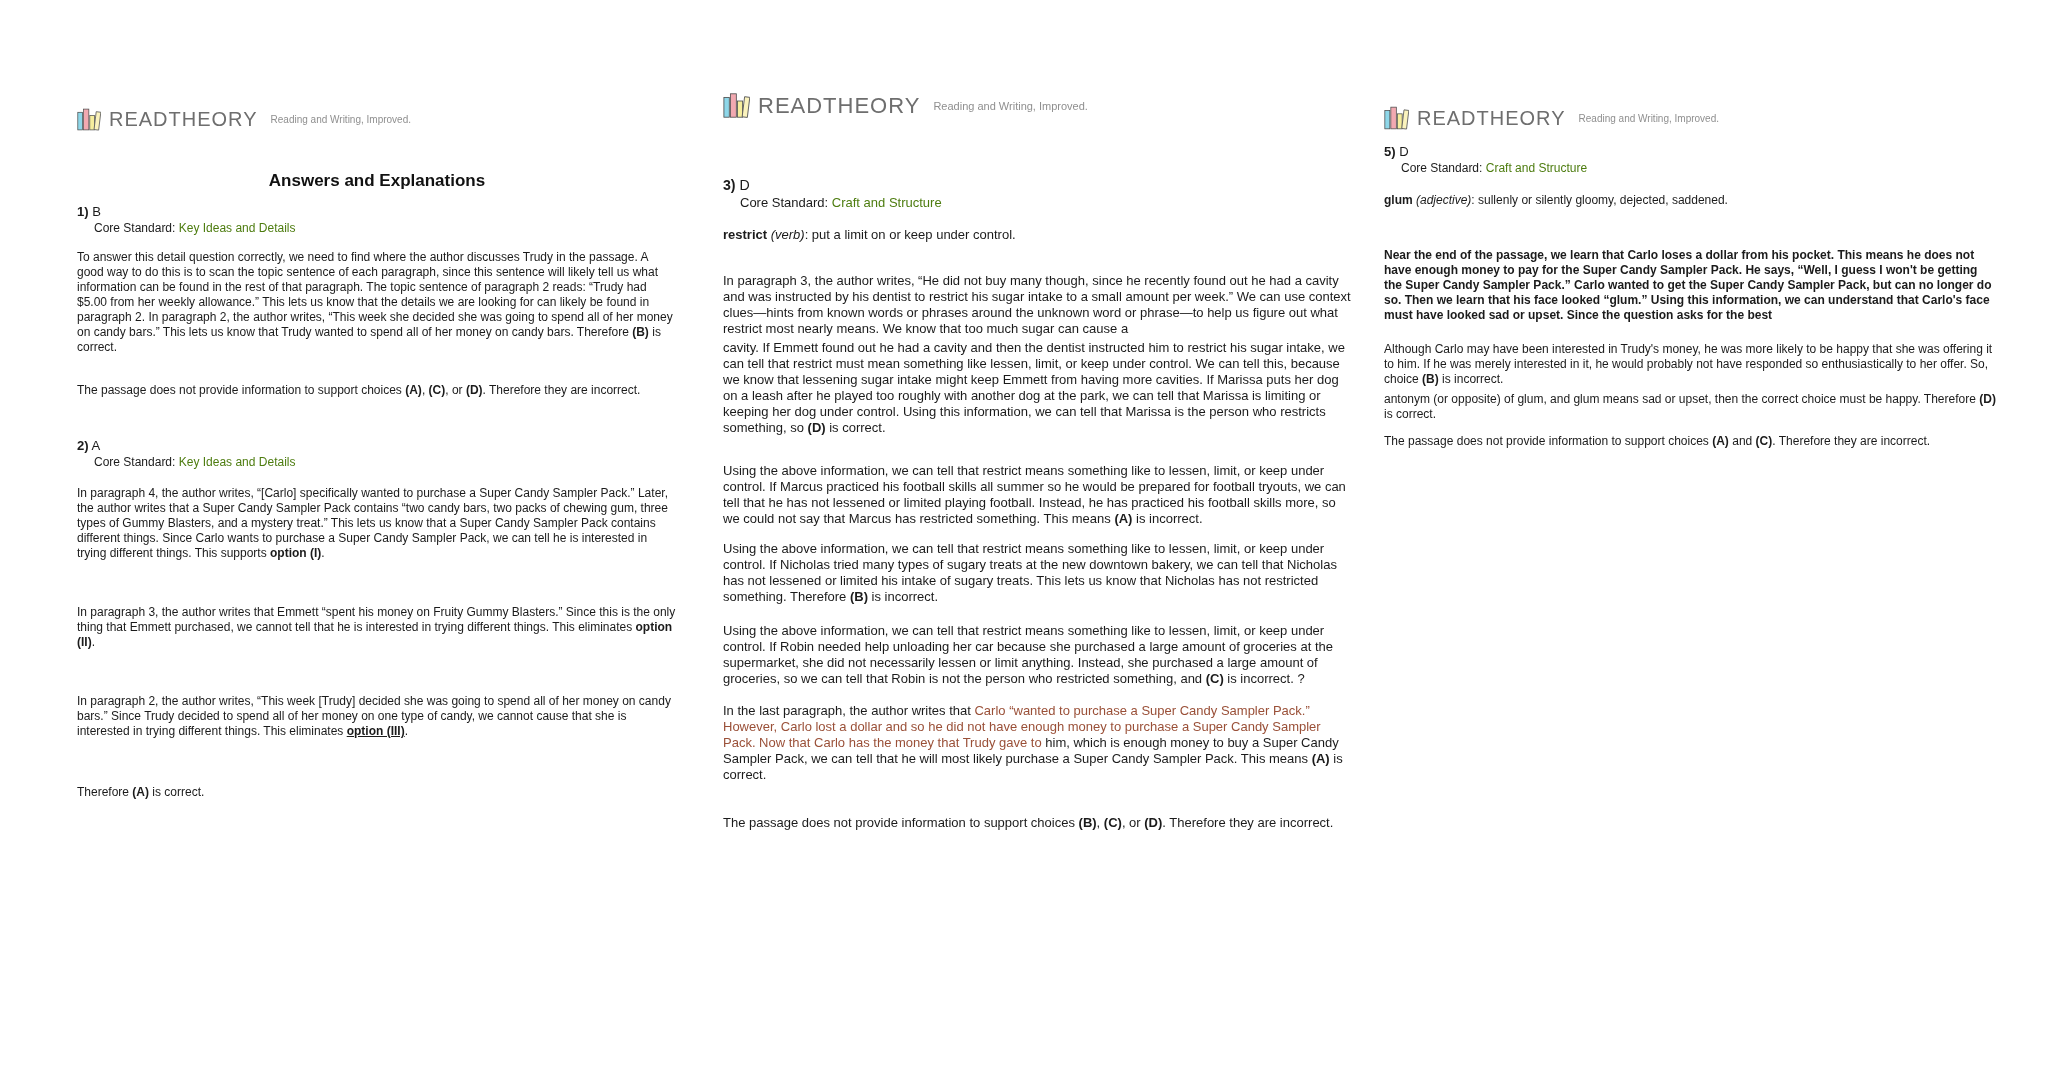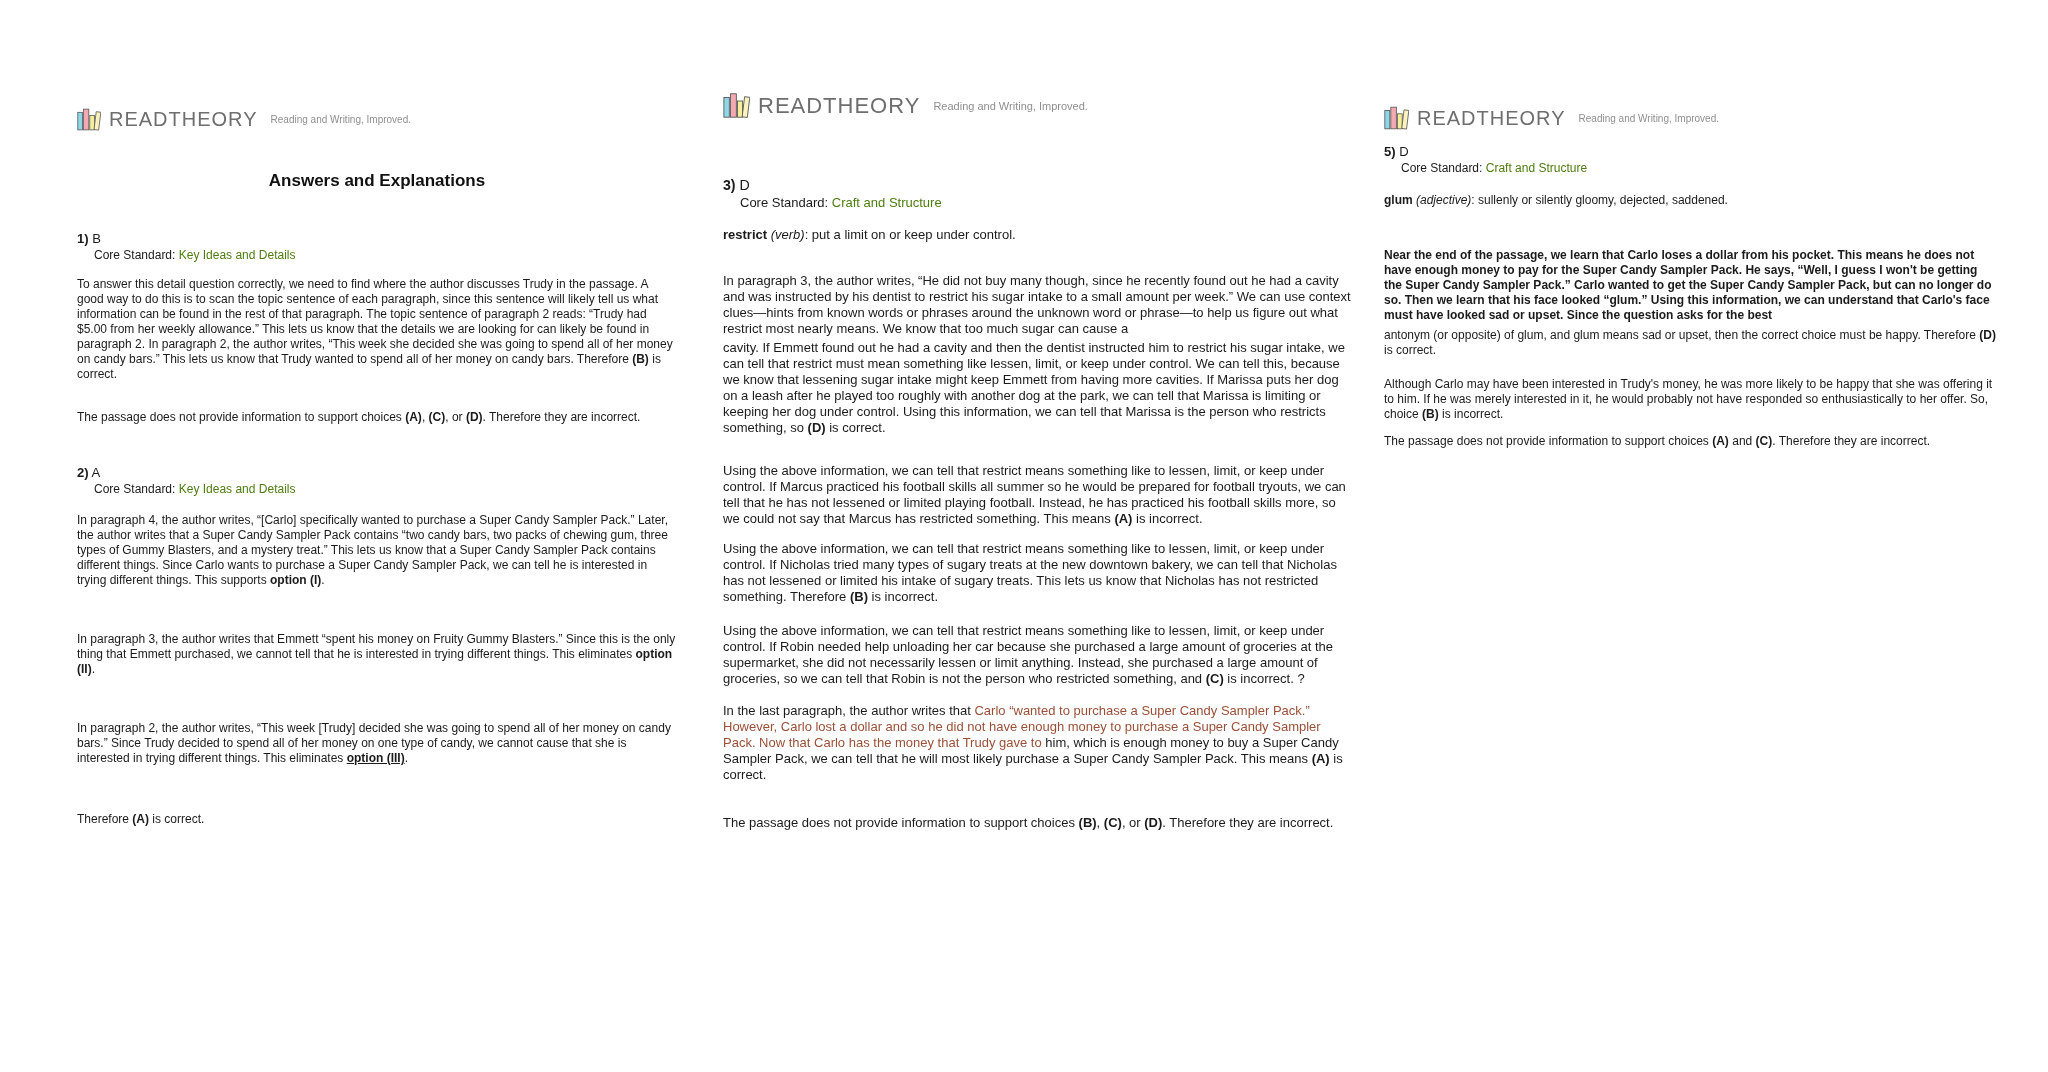--- a/index.html
+++ b/index.html
@@ -33,21 +33,21 @@
   .qline{font-size:1.09em;}
   .qnum{font-weight:bold;}
   .coreline{padding-left:17px;margin-top:2px;}
   .core-red{color:#4d7c0f;}
 
   p.para{margin:0;}
   .definition{margin:0;}
 
   
   #page1 .doc-title{margin-top:40px;}
-  #page1 .qh1{margin-top:43px;}
+  #page1 .qh1{margin-top:16px;}
   #page1 .q1p1{margin-top:14px;}
   #page1 .q1p2{margin-top:28px;}
   #page1 .qh2{margin-top:40px;}
   #page1 .q2p1{margin-top:16px;}
   #page1 .q2p2{margin-top:44px;}
   #page1 .q2p3{margin-top:44px;}
   #page1 .q2p4{margin-top:46px;}
 
   
   #page2 .qh3{margin-top:56px;}
@@ -165,16 +165,16 @@
       <span class="qnum">5)</span>
       <span class="qletter">D</span>
     </div>
     <div class="coreline">
       <span>Core Standard:</span>
       <span class="core-red">Craft and Structure</span>
     </div>
   </div>
   <p class="para definition q5def"><span style="font-weight: bold;">glum</span><span style="font-style: italic;"> (adjective)</span><span>: sullenly or silently gloomy, dejected, saddened.</span></p>
   <p class="para q5p1"><span>Near the end of the passage, we learn that Carlo loses a dollar from his pocket. This means he does not have enough money to pay for the Super Candy Sampler Pack. He says, “Well, I guess I won't be getting the Super Candy Sampler Pack.” Carlo wanted to get the Super Candy Sampler Pack, but can no longer do so. Then we learn that his face looked “glum.” Using this information, we can understand that Carlo's face must have looked sad or upset. Since the question asks for the best</span></p>
+  <p class="para q5p3"><span>Although Carlo may have been interested in Trudy's money, he was more likely to be happy that she was offering it to him. If he was merely interested in it, he would probably not have responded so enthusiastically to her offer. So, choice </span><span style="font-weight: bold;">(B)</span><span> is incorrect.</span></p>
   <p class="para q5p2"><span>antonym (or opposite) of glum, and glum means sad or upset, then the correct choice must be happy. Therefore </span><span style="font-weight: bold;">(D)</span><span> is correct.</span></p>
-  <p class="para q5p3"><span>Although Carlo may have been interested in Trudy's money, he was more likely to be happy that she was offering it to him. If he was merely interested in it, he would probably not have responded so enthusiastically to her offer. So, choice </span><span style="font-weight: bold;">(B)</span><span> is incorrect.</span></p>
   <p class="para q5p4"><span>The passage does not provide information to support choices </span><span style="font-weight: bold;">(A)</span><span> and </span><span style="font-weight: bold;">(C)</span><span>. Therefore they are incorrect.</span></p>
 </div>
 
 </body></html>

